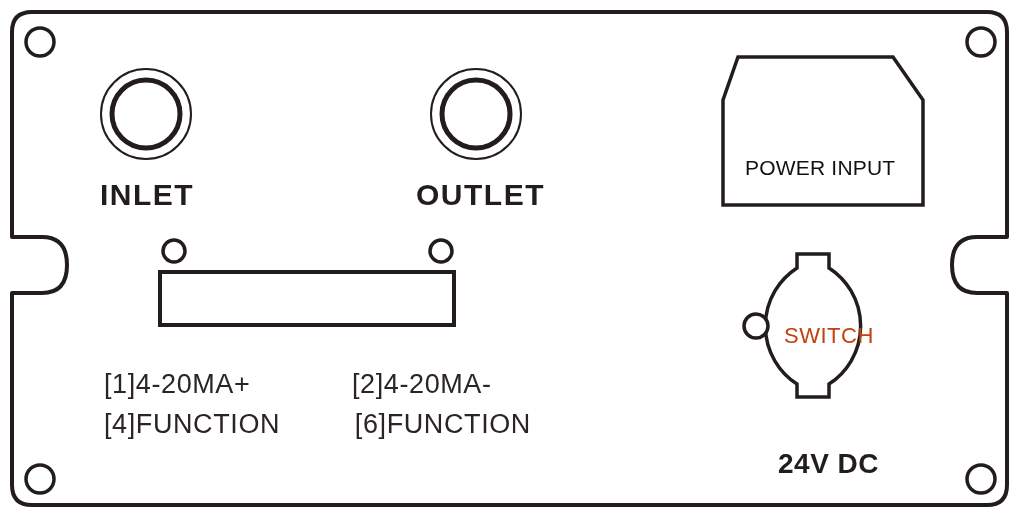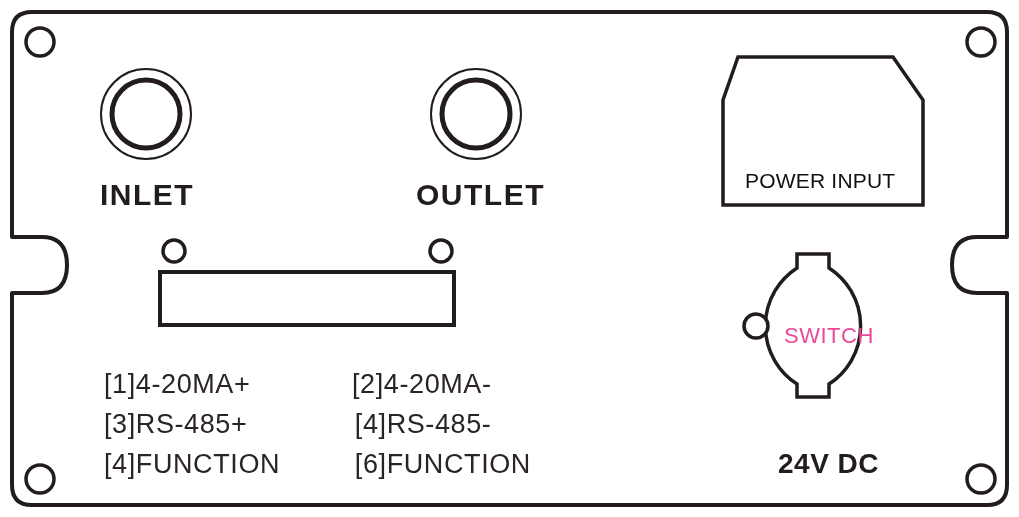--- a/index.html
+++ b/index.html
@@ -36,21 +36,21 @@
   .lbl-connector {
     font-weight: normal;
     font-size: 21px;
     letter-spacing: 0.2px;
     color: #111111;
   }
   .lbl-switch {
     font-weight: normal;
     font-size: 22px;
     letter-spacing: 0.5px;
-    color: #ec4899;
+    color: #c2410c;
   }
   .lbl-voltage {
     font-weight: bold;
     font-size: 28px;
     letter-spacing: 0.5px;
     margin-left: 13px;
   }
   .lbl-signal-title {
     font-weight: normal;
     font-size: 27px;
@@ -138,37 +138,33 @@
          Z"></path>
 
     <circle cx="756" cy="326" r="12" fill="#ffffff" stroke="#231c1c" stroke-width="3.5"></circle>
 
   </svg>
 
   <div class="panel-label lbl-port" style="left:416px; top:180px;">OUTLET</div>
 
   <div class="panel-label lbl-port" style="left:100px; top:180px;">INLET</div>
 
-  <div class="panel-label lbl-connector" style="left:745px; top:170px;">POWER INPUT</div>
+  <div class="panel-label lbl-connector" style="left:745px; top:157px;">POWER INPUT</div>
 
   <div class="panel-label lbl-switch" style="left:784px; top:325px;">SWITCH</div>
 
   <div class="panel-label lbl-voltage" style="left:765px; top:450px;">24V DC</div>
 
   <div id="signal-block">
 
     <div class="pin-row">
       <div class="lbl-pin pin-col-left">[1]4-20MA+</div>
       <div class="lbl-pin pin-col-right">[2]4-20MA-</div>
     </div>
 
-    <div class="pin-row">
-      <div class="lbl-pin pin-col-left">[3]RS-485+</div>
-      <div class="lbl-pin pin-col-right" style="padding-left:6px;">[4]RS-485-</div>
-    </div>
 
     <div class="pin-row">
       <div class="lbl-pin pin-col-left">[4]FUNCTION</div>
       <div class="lbl-pin pin-col-right" style="padding-left:6px;">[6]FUNCTION</div>
     </div>
   </div>
 
 </div>
 
 </body></html>

